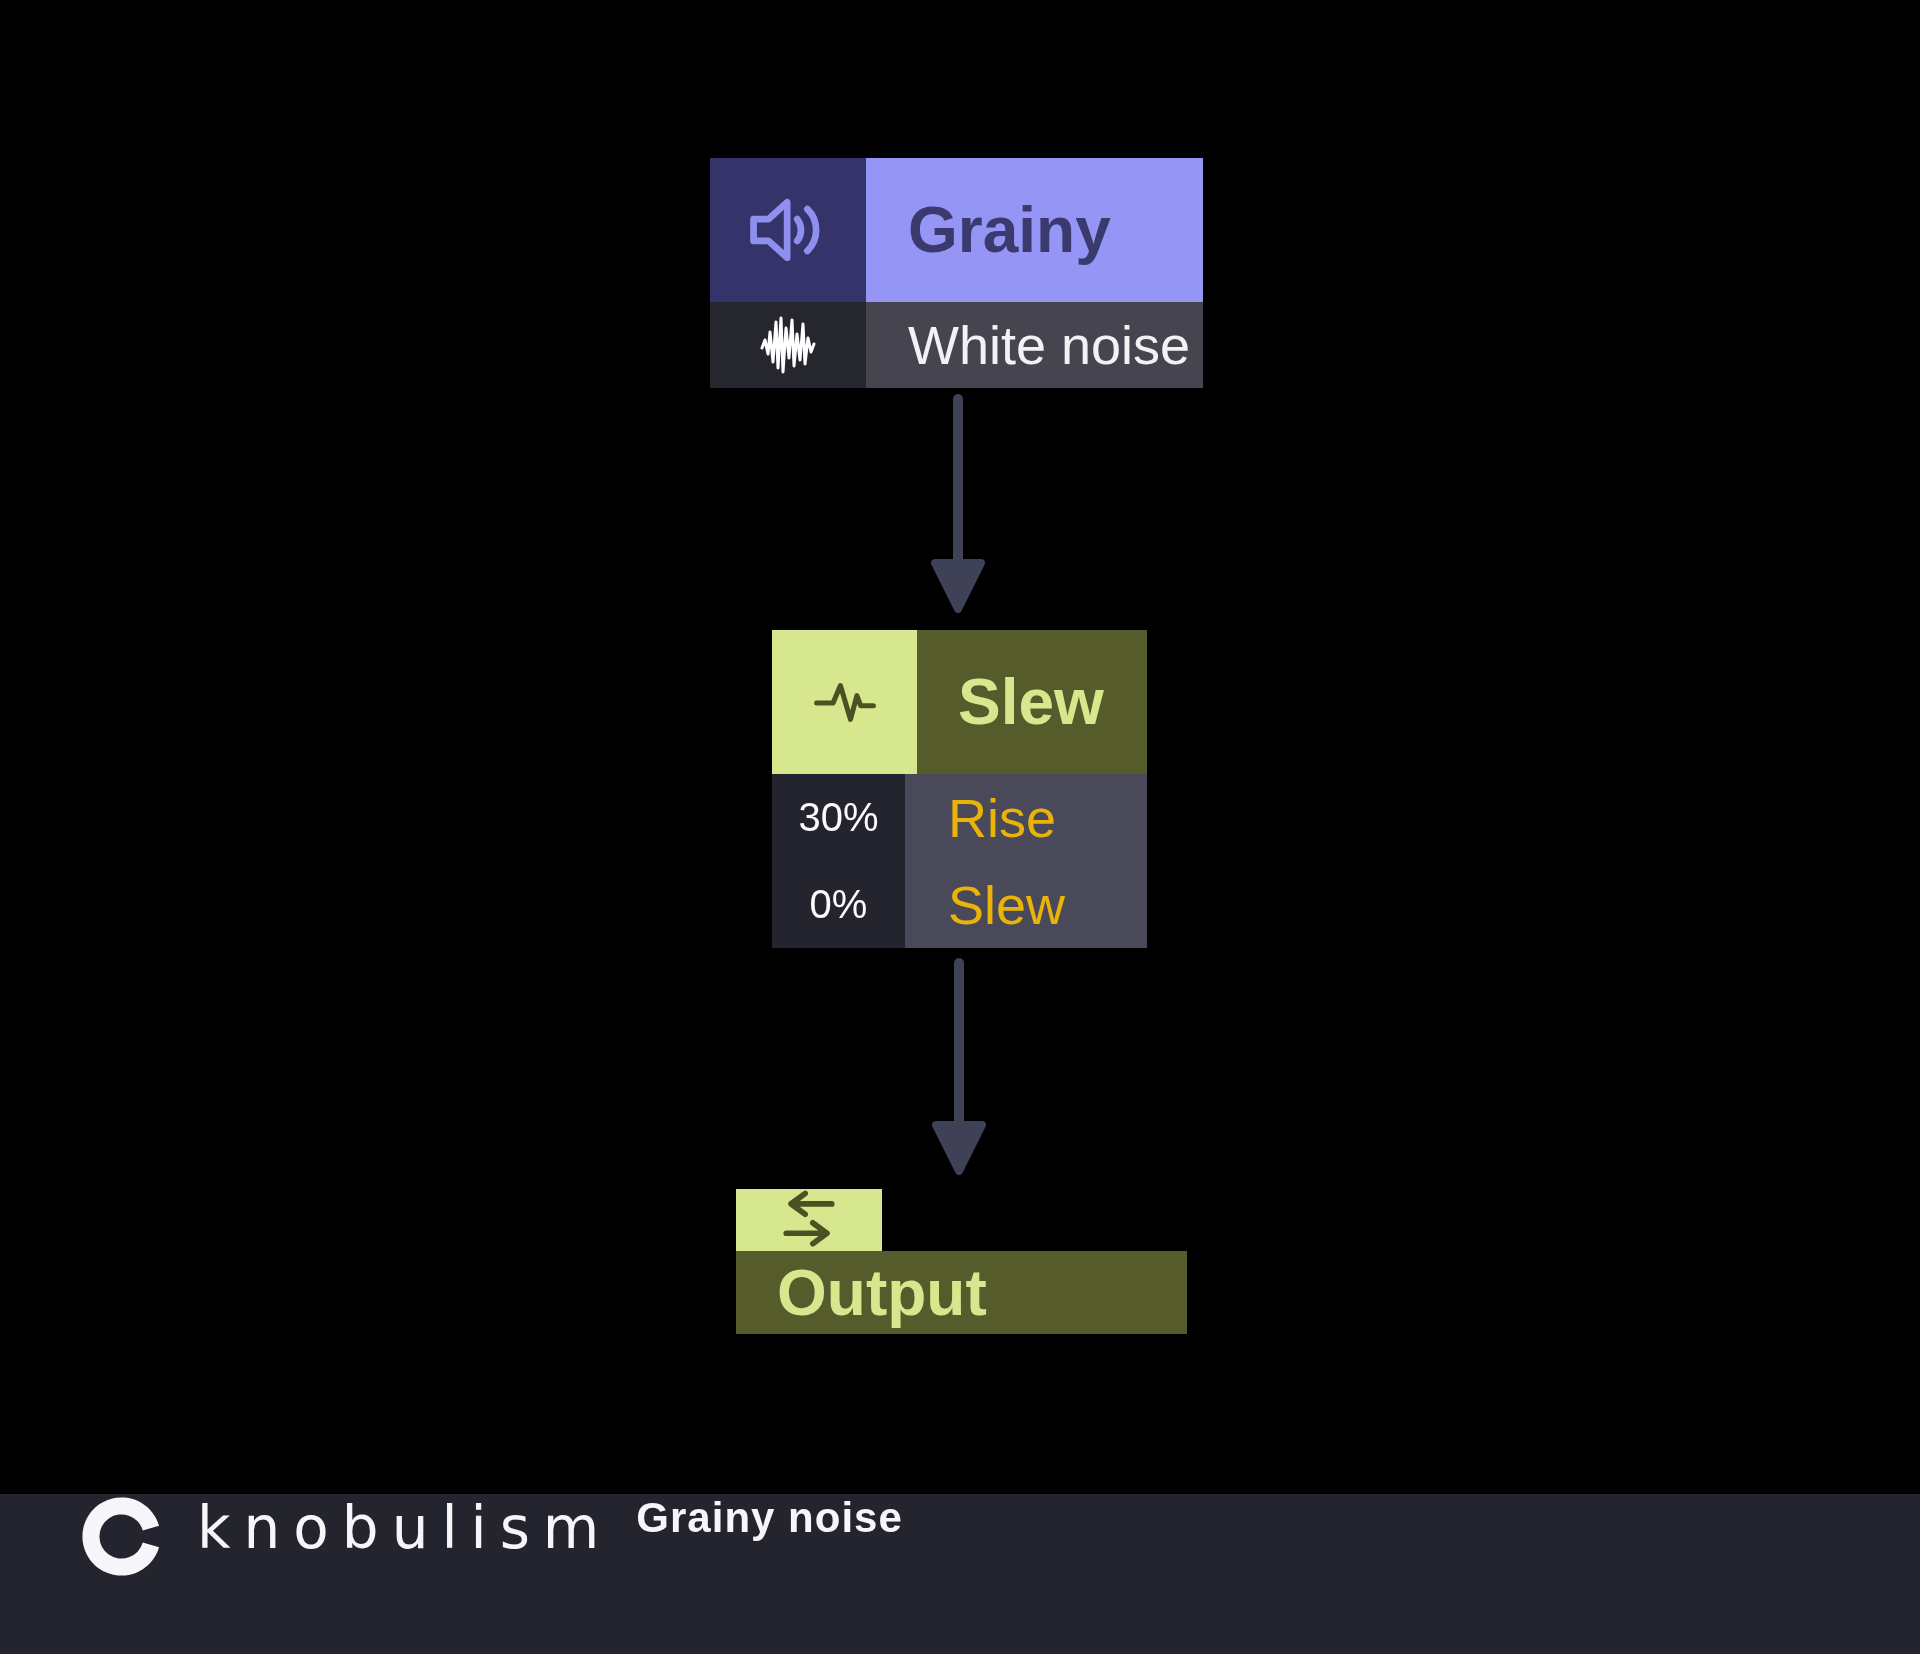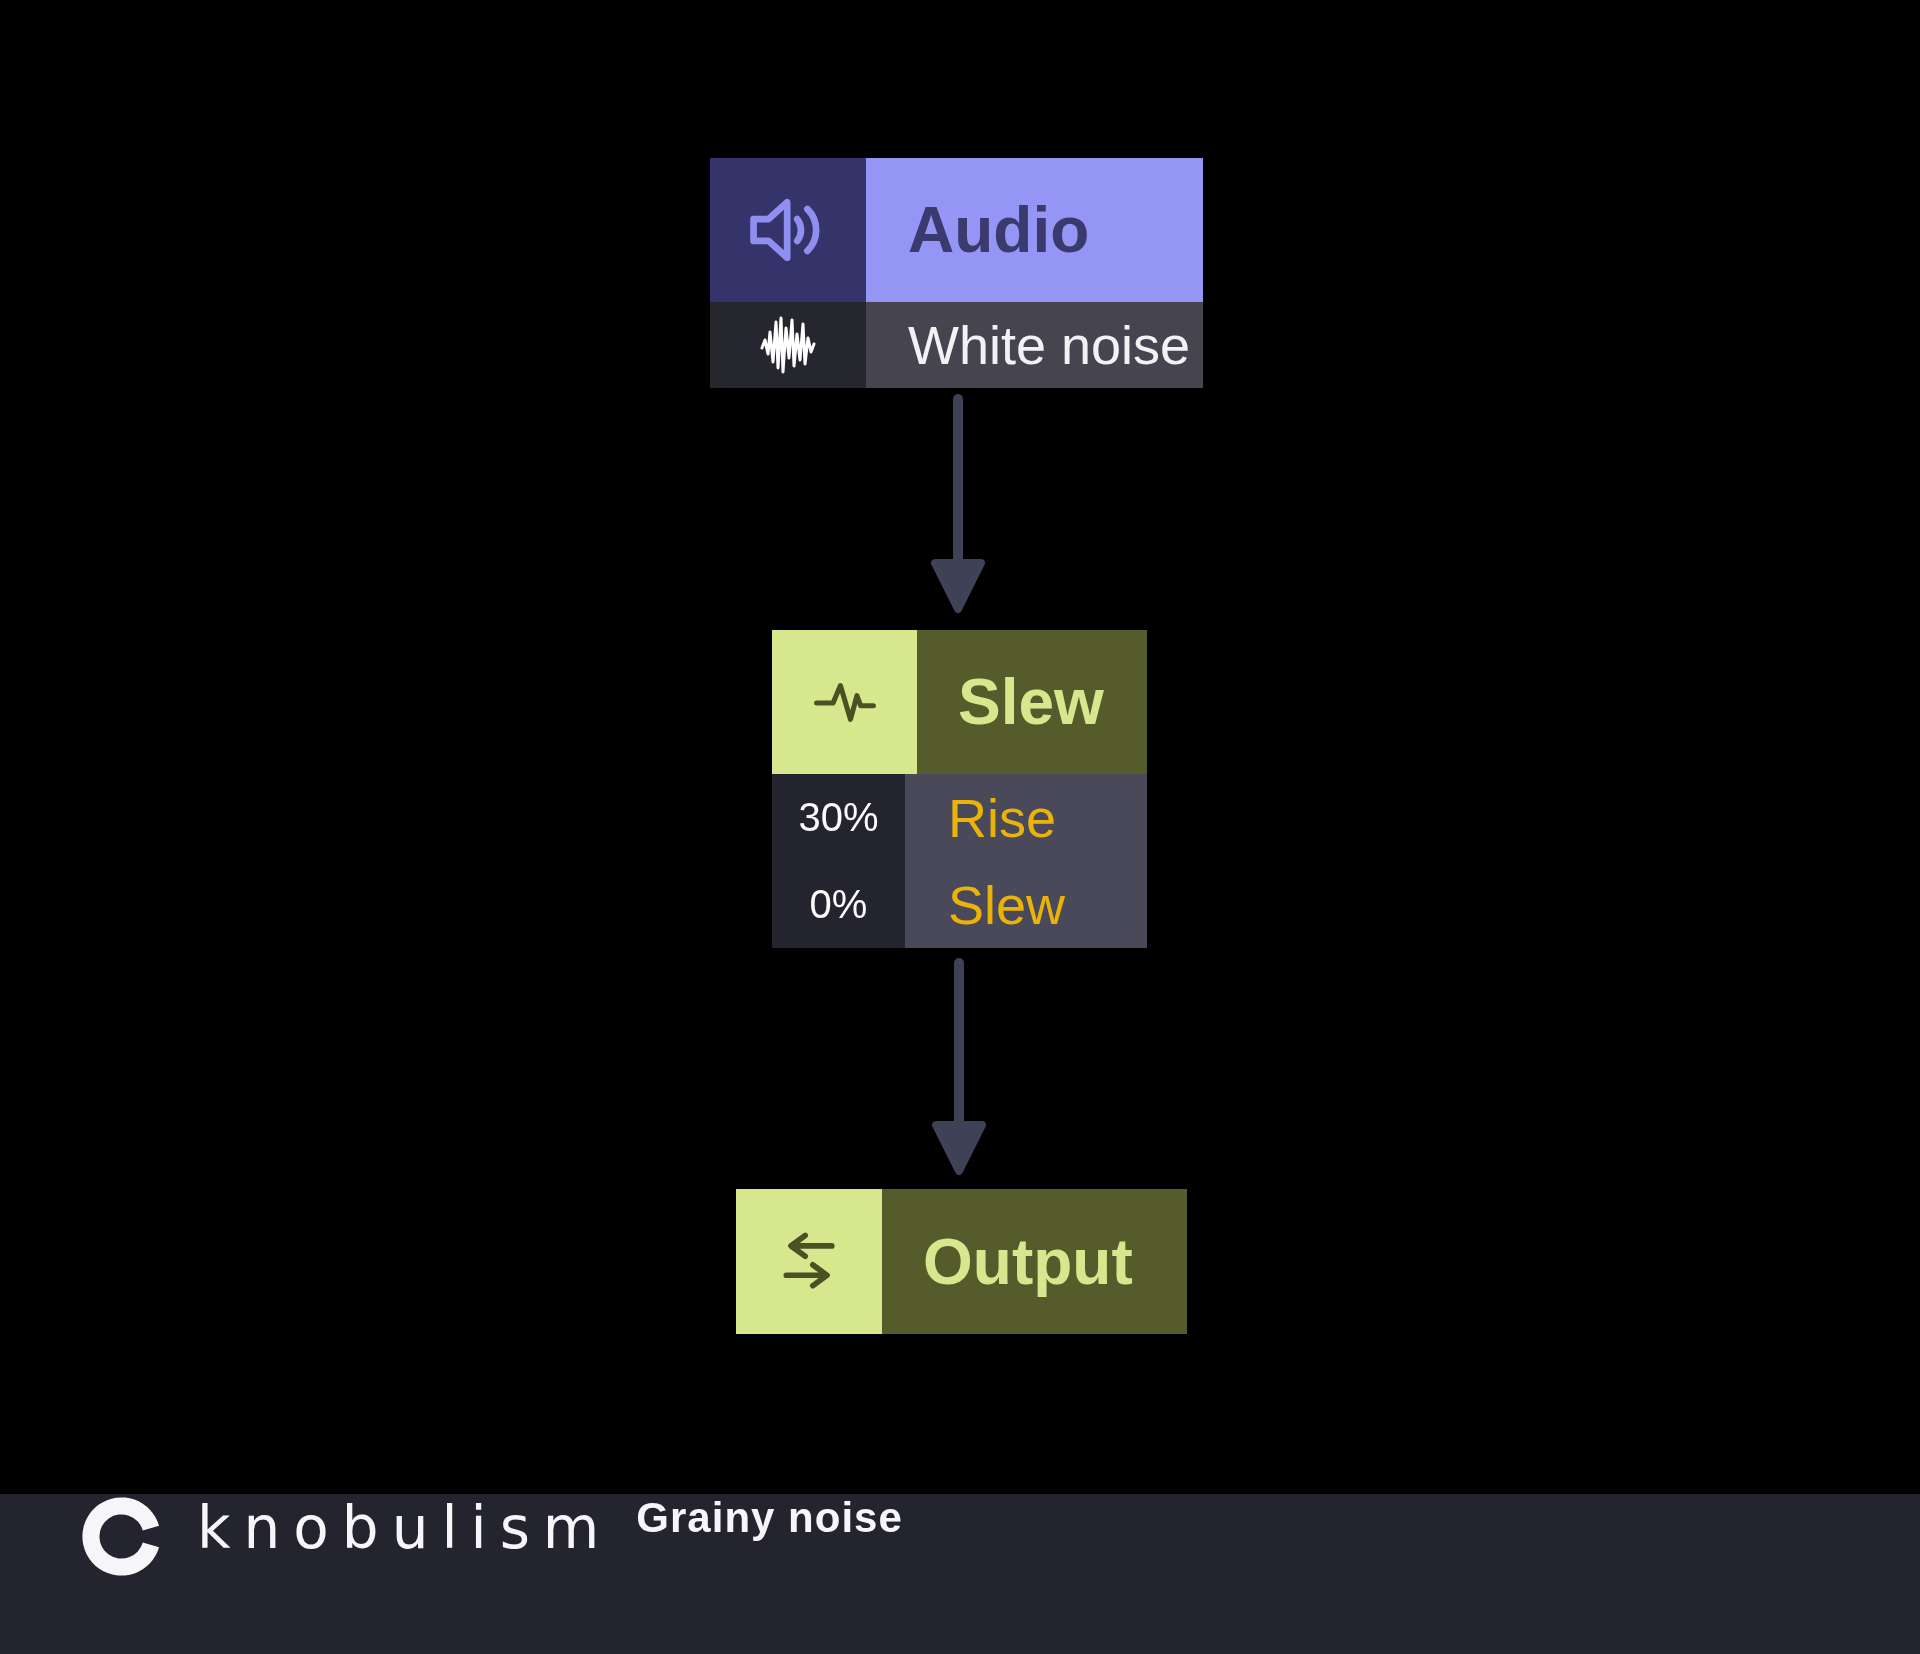--- a/index.html
+++ b/index.html
@@ -26,21 +26,21 @@
   .slew-icon-cell{width:145px;background:#d7e78e;display:flex;align-items:center;justify-content:center;}
   .slew-title-cell{flex:1;background:#565b2c;color:#d7e78e;font-weight:bold;font-size:64px;
     display:flex;align-items:center;padding-left:41px;box-sizing:border-box;}
   .param-row{display:flex;height:87px;}
   .param-value{width:133px;background:#24242e;color:#fafafc;font-size:40px;
     display:flex;align-items:center;justify-content:center;}
   .param-label{flex:1;background:#4a495a;color:#eab308;font-size:54px;
     display:flex;align-items:center;padding-left:43px;box-sizing:border-box;}
 
   
-  .node-output{left:736px;top:1189px;width:451px;height:145px;flex-direction:row;}
+  .node-output{left:736px;top:1189px;width:451px;height:145px;flex-direction:column;}
   .output-icon-cell{width:146px;background:#d7e78e;display:flex;align-items:center;justify-content:center;}
   .output-title-cell{flex:1;background:#565b2c;color:#d7e78e;font-weight:bold;font-size:64px;
     display:flex;align-items:center;padding-left:41px;box-sizing:border-box;}
 
   
   .flow-arrow{position:absolute;}
   .arrow-1{left:928px;top:393px;}
   .arrow-2{left:929px;top:957px;}
 
   
@@ -58,21 +58,21 @@
 
   <div class="node node-audio">
     <div class="audio-header">
       <div class="audio-icon-cell">
         <svg width="84" height="78" viewBox="0 0 100 92" fill="none">
           <path d="M9 33 H27 L49 13 V79 L27 59 H9 Z" stroke="#8f8ff0" stroke-width="8" stroke-linejoin="round" stroke-linecap="round"></path>
           <path d="M61 33 A21 21 0 0 1 61 59" stroke="#8f8ff0" stroke-width="8" stroke-linecap="round"></path>
           <path d="M73 21 A35 35 0 0 1 73 71" stroke="#8f8ff0" stroke-width="8" stroke-linecap="round"></path>
         </svg>
       </div>
-      <div class="audio-title-cell">Audio</div>
+      <div class="audio-title-cell">Grainy</div>
     </div>
     <div class="audio-row">
       <div class="audio-row-icon">
         <svg width="56" height="66" viewBox="0 0 56 66" fill="none">
           <polyline points="2,36 5,28 8,42 10,20 13,50 16,10 18,56 21,6 23,60 26,16 29,46 32,8 34,54 37,22 40,48 43,12 45,52 48,26 51,40 54,32" stroke="#ffffff" stroke-width="3" stroke-linejoin="round" stroke-linecap="round"></polyline>
         </svg>
       </div>
       <div class="audio-row-label">White noise</div>
     </div>
   </div>

